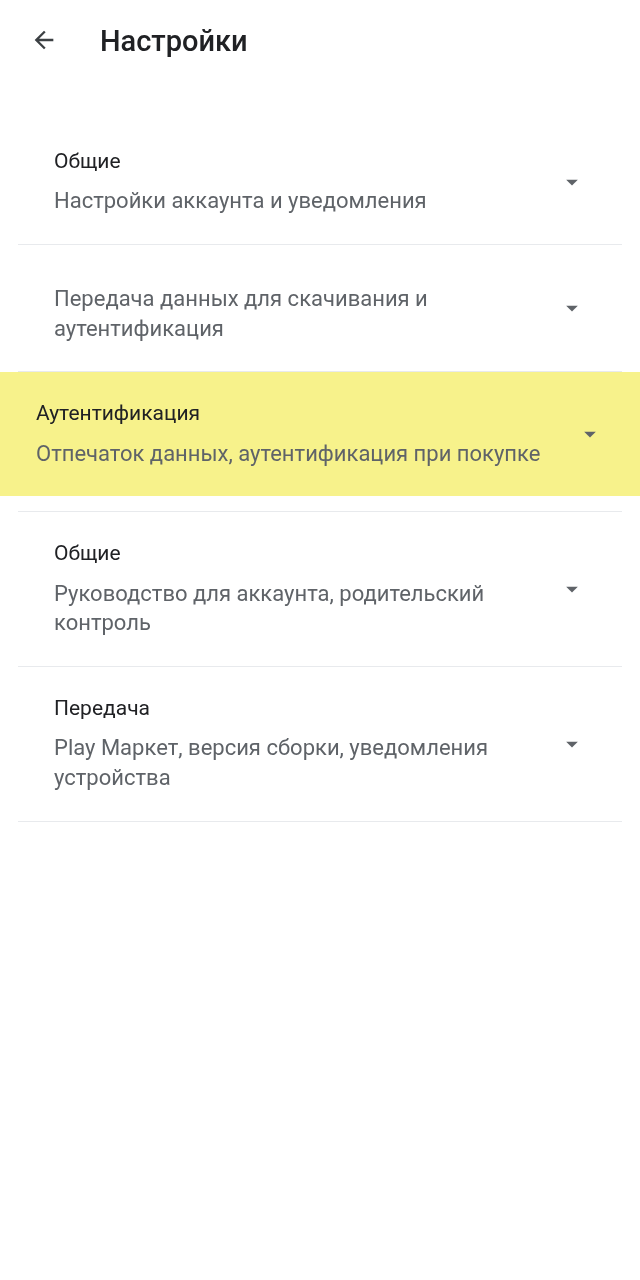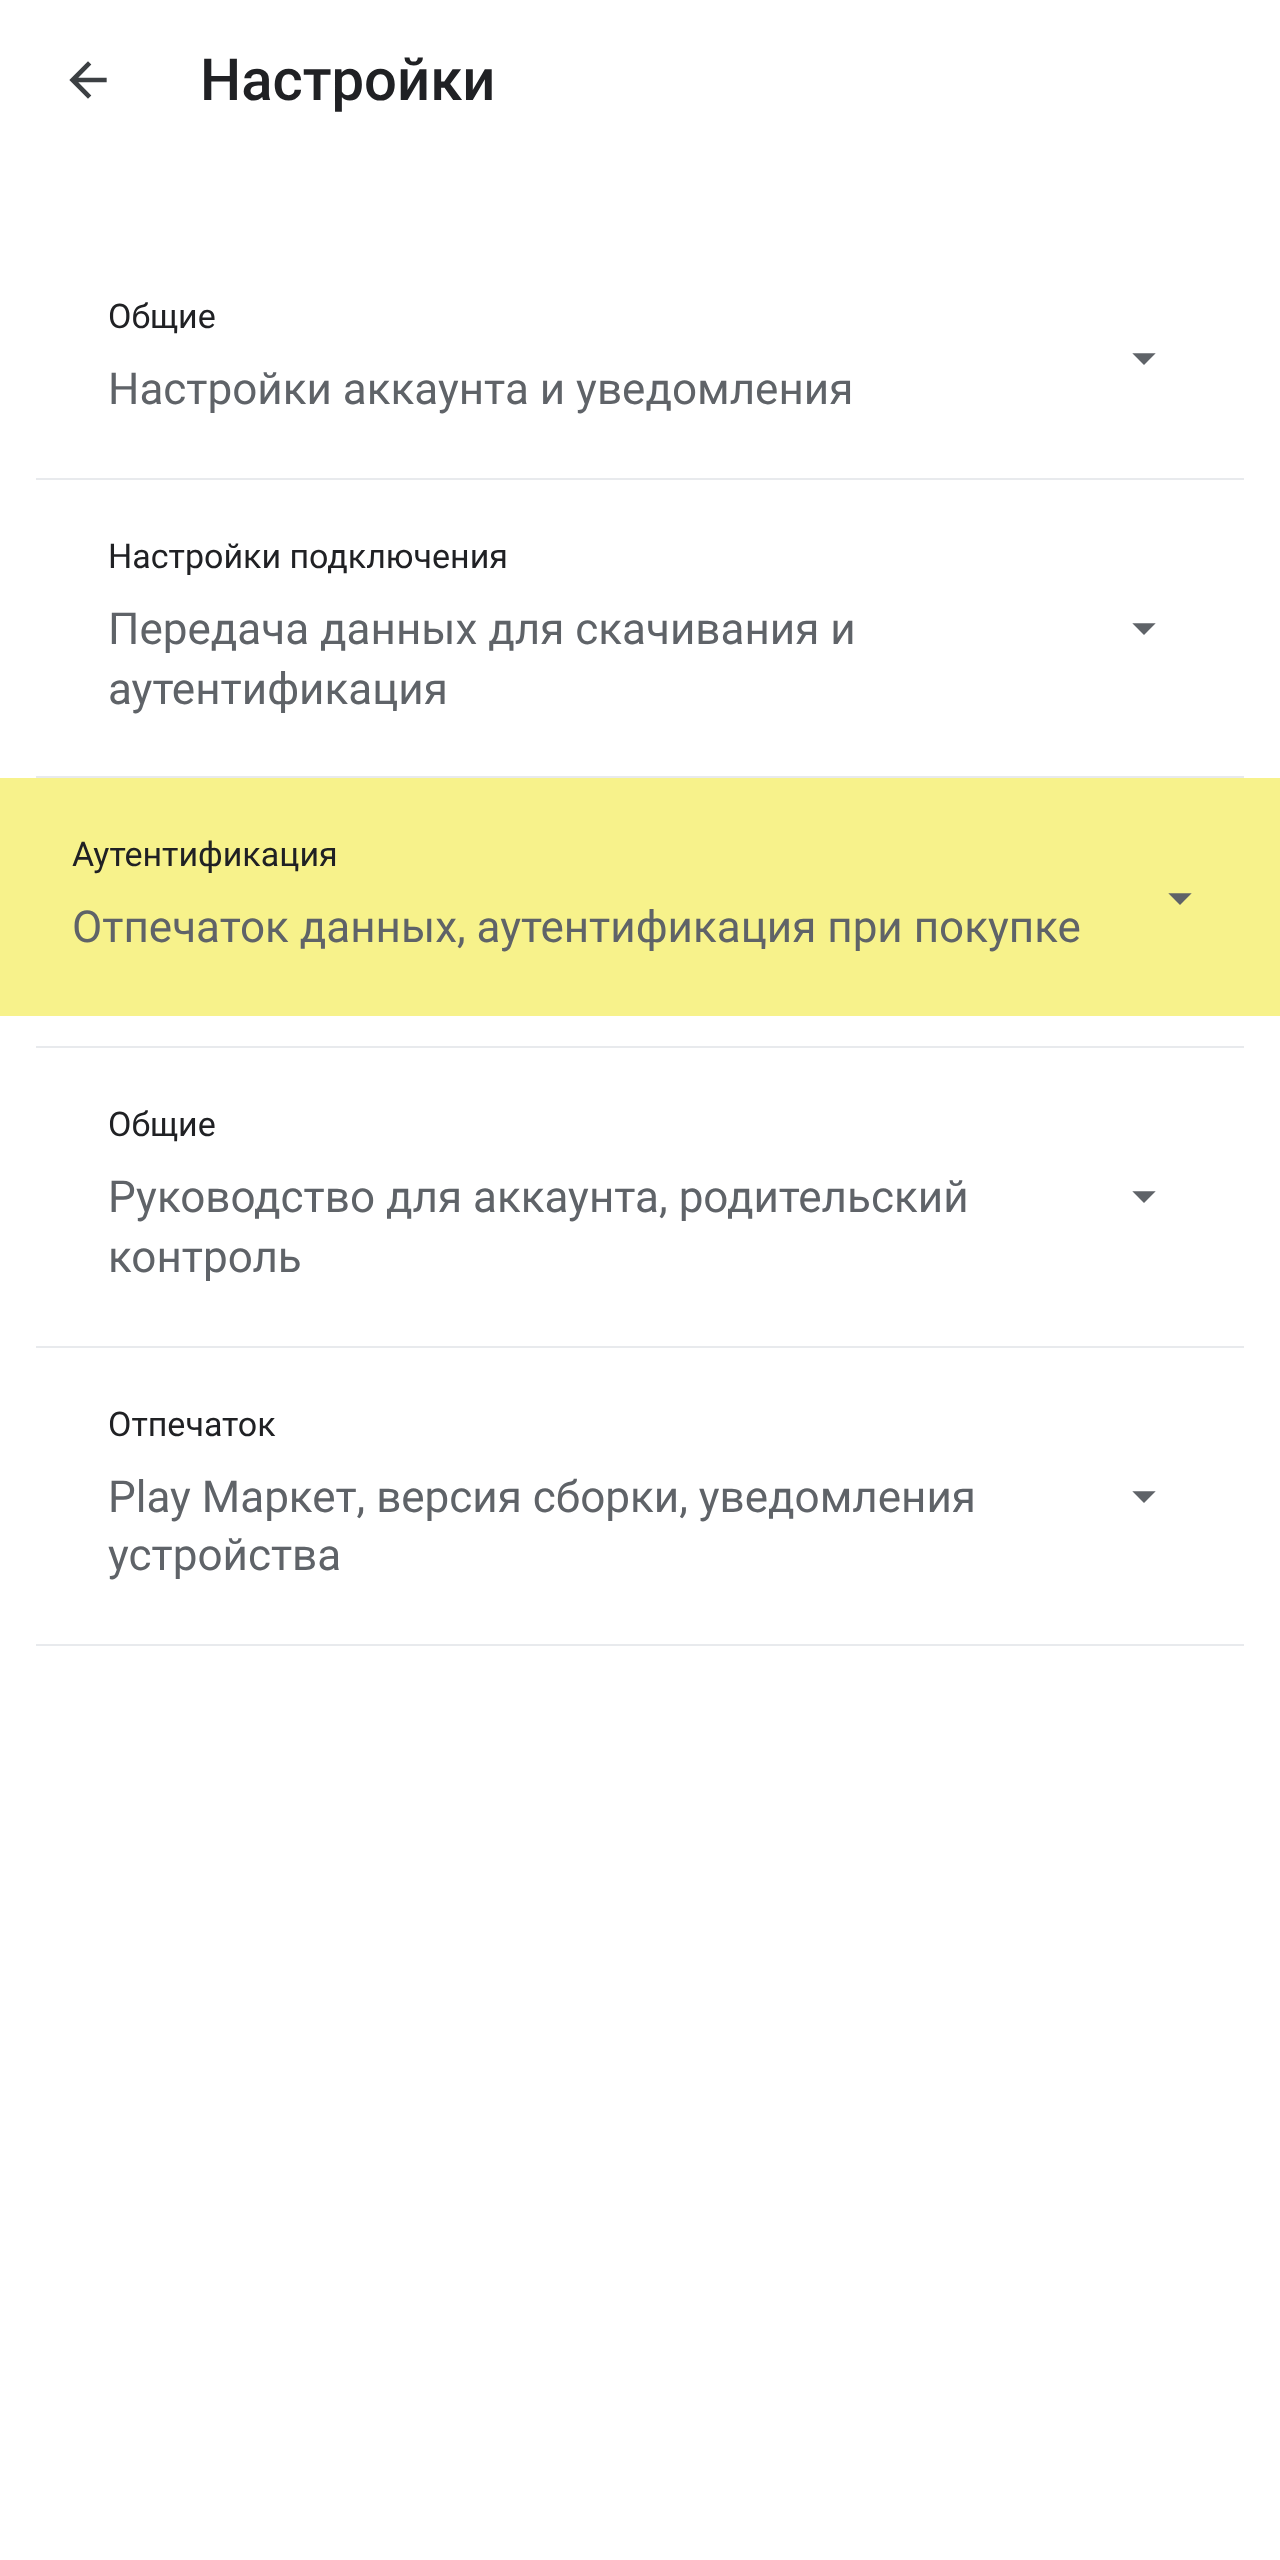--- a/index.html
+++ b/index.html
@@ -59,21 +59,21 @@
     .settings-item.highlighted + .divider-wrap {
       margin: 0 18px;
       border-bottom: 1px solid #e8eaed;
       height: 16px;
     }
     .settings-item-content {
       flex: 1;
       padding-right: 24px;
     }
     .settings-item-title {
-      font-size: 17px;
+      font-size: 21px;
       font-weight: 400;
       color: #202124;
       margin-bottom: 8px;
       line-height: 1.3;
     }
     .settings-item-subtitle {
       font-size: 22px;
       font-weight: 400;
       color: #5f6368;
       line-height: 1.35;
@@ -117,21 +117,20 @@
     </div>
     <div class="chevron">
       <svg viewBox="0 0 24 24">
           <path fill="currentColor" d="M7 10l5 5 5-5z"></path>
         </svg>
     </div>
   </div>
 
   <div class="settings-item">
     <div class="settings-item-content">
-      <div class="settings-item-title">Настройки подключения</div>
       <div class="settings-item-subtitle">Передача данных для скачивания и аутентификация</div>
     </div>
     <div class="chevron">
       <svg viewBox="0 0 24 24">
           <path fill="currentColor" d="M7 10l5 5 5-5z"></path>
         </svg>
     </div>
   </div>
 
   <div class="settings-item highlighted no-border">
@@ -154,21 +153,21 @@
     </div>
     <div class="chevron">
       <svg viewBox="0 0 24 24">
           <path fill="currentColor" d="M7 10l5 5 5-5z"></path>
         </svg>
     </div>
   </div>
 
   <div class="settings-item">
     <div class="settings-item-content">
-      <div class="settings-item-title">Отпечаток</div>
+      <div class="settings-item-title">Передача</div>
       <div class="settings-item-subtitle">Play Маркет, версия сборки, уведомления устройства</div>
     </div>
     <div class="chevron">
       <svg viewBox="0 0 24 24">
           <path fill="currentColor" d="M7 10l5 5 5-5z"></path>
         </svg>
     </div>
   </div>
 
 </div>

